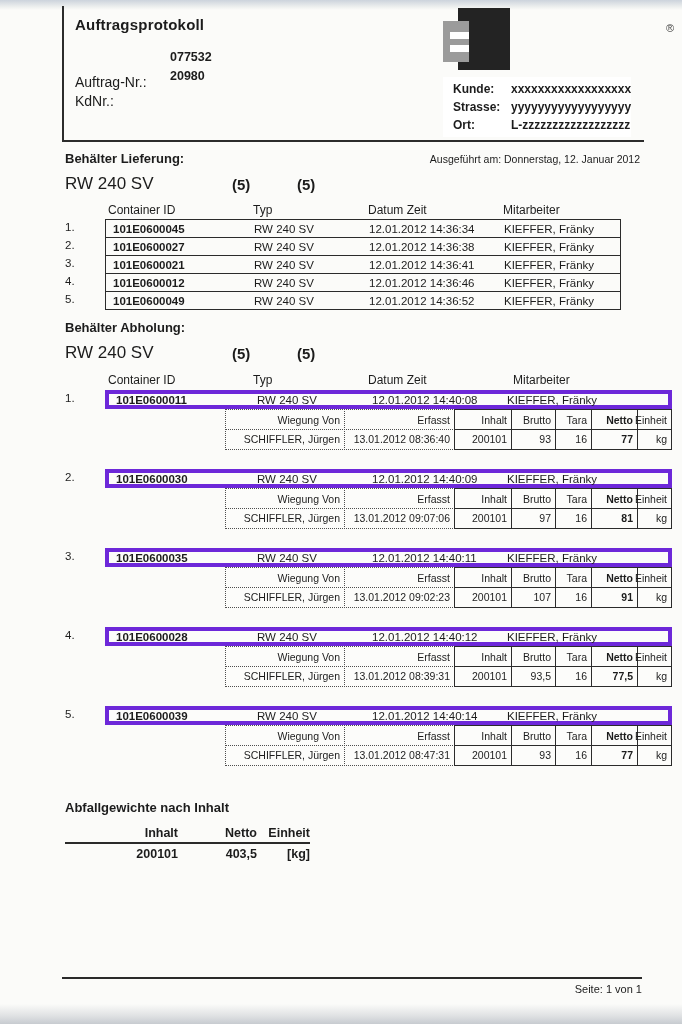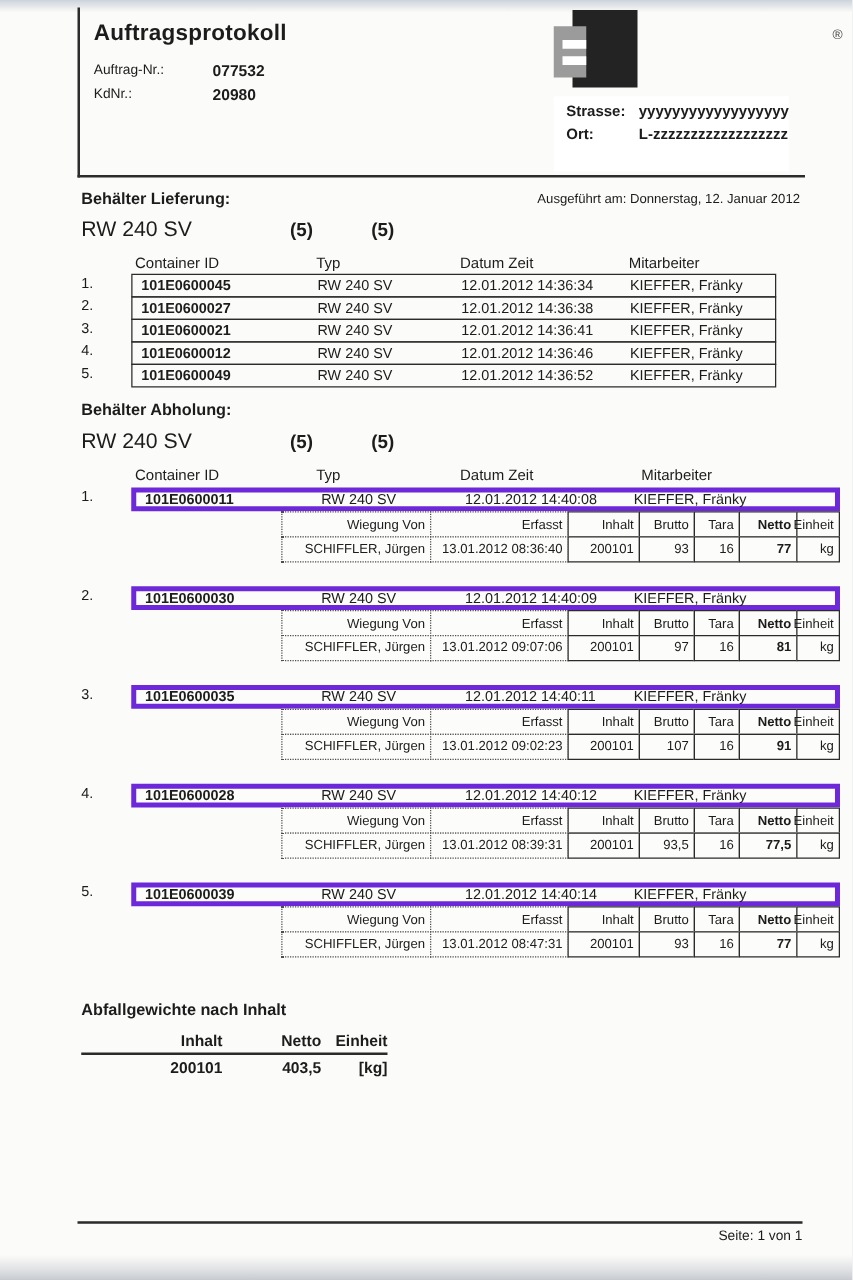--- a/index.html
+++ b/index.html
@@ -10,22 +10,22 @@
     color:#1c1c1c; overflow:hidden;
   }
   .scan-top { position:absolute; left:0; top:0; width:682px; height:10px;
     background:linear-gradient(180deg,#ccd3dc 0%,#eef0ef 70%,#fbfbf9 100%); }
   .scan-bottom { position:absolute; left:0; bottom:0; width:682px; height:20px;
     background:linear-gradient(180deg,#fbfbf9 0%,#dfe1e3 60%,#c7cbd0 100%); }
 
   
   .header-box { position:absolute; left:62px; top:6px; width:580px; height:134px;
     border-left:2px solid #2c2c2c; border-bottom:2px solid #2c2c2c; }
-  .doc-title { position:absolute; left:75px; top:16px; font-size:18px; font-weight:bold; letter-spacing:.2px; }
-  .meta-label { position:absolute; left:75px; font-size:11px; }
+  .doc-title { position:absolute; left:75px; top:16px; font-size:15px; font-weight:bold; letter-spacing:.2px; }
+  .meta-label { position:absolute; left:75px; font-size:14px;margin-top:24px; }
   .meta-value { position:absolute; left:170px; font-size:12.5px; font-weight:bold; }
 
   
   .logo-black { position:absolute; left:458px; top:8px; width:52px; height:62px; background:#232323; }
   .logo-gray  { position:absolute; left:-15px; top:13px; width:26px; height:41px; background:#9b9b9b; }
   .logo-bar   { position:absolute; left:-8px; width:19px; height:7px; background:#ffffff; }
   .logo-text  { position:absolute; left:513px; top:24px; font-size:31px; color:#454545; letter-spacing:3px; }
   .logo-reg   { position:absolute; left:666px; top:22px; font-size:11px; color:#454545; }
 
   .cust-box { position:absolute; left:443px; top:77px; width:188px; height:60px; background:#ffffff; padding:3px 0 0 10px; box-sizing:border-box; }
@@ -92,20 +92,21 @@
   <span class="meta-value" style="top:69px">20980</span>
 
   <div class="logo-black">
     <div class="logo-gray"></div>
     <div class="logo-bar" style="top:24px"></div>
     <div class="logo-bar" style="top:37px"></div>
   </div>
   <div class="logo-reg">®</div>
 
   <div class="cust-box">
+    <div class="cust-row"><span class="cust-label">Kunde:</span><span>xxxxxxxxxxxxxxxxxx</span></div>
     <div class="cust-row"><span class="cust-label">Strasse:</span><span>yyyyyyyyyyyyyyyyyy</span></div>
     <div class="cust-row"><span class="cust-label">Ort:</span><span>L-zzzzzzzzzzzzzzzzzz</span></div>
   </div>
 
   <div class="sec-head" style="top:151px">Behälter Lieferung:</div>
   <div class="executed">Ausgeführt am: Donnerstag, 12. Januar 2012</div>
   <div class="type-line" style="top:174px">RW 240 SV</div>
   <span class="cnt" style="left:232px;top:176px">(5)</span>
   <span class="cnt" style="left:297px;top:176px">(5)</span>
 

